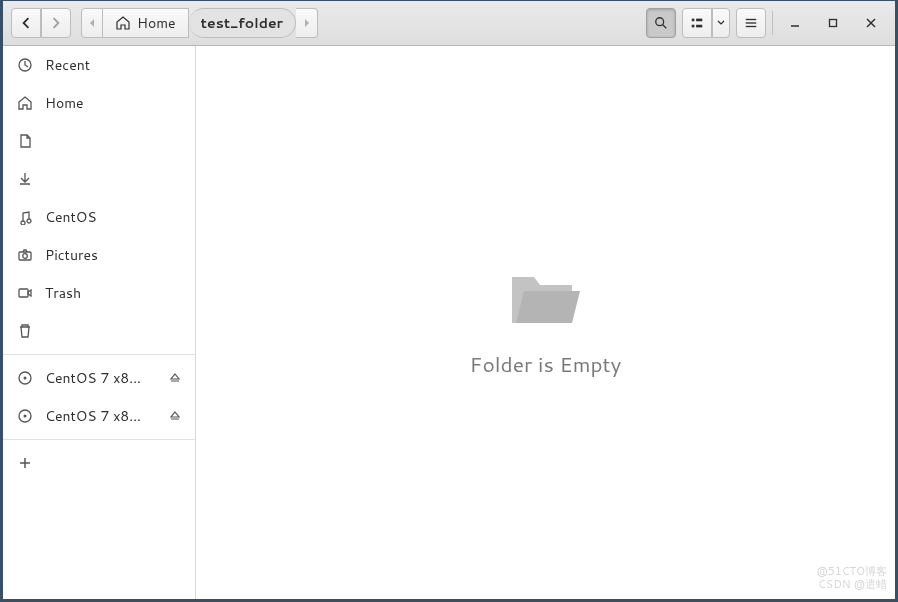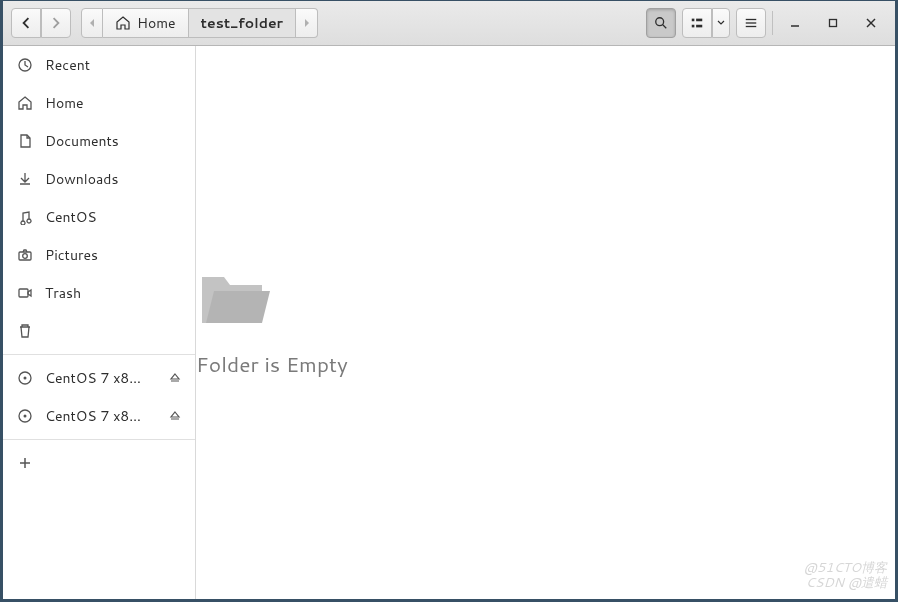--- a/index.html
+++ b/index.html
@@ -65,20 +65,21 @@
       font-size: 14px;
       color: #2e2e2e;
       background: linear-gradient(#fafafa, #ededed);
       gap: 6px;
     }
     .pathbar .seg.first { border-radius: 4px 0 0 4px; }
     .pathbar .seg.last { border-radius: 0 4px 4px 0; }
     .pathbar .seg.current {
       font-weight: 600;
       background: #e3e3e3;
+      border-radius: 15px;
     }
     .pathbar .seg + .seg { border-left: none; }
     .pathbar .arrow-btn {
       width: 22px;
       padding: 0;
       justify-content: center;
       color: #888;
     }
     .toolbar .right {
       display: flex;
@@ -129,43 +130,42 @@
       background: #e0e0e0;
       margin: 4px 0;
     }
     .sidebar .eject {
       color: #555;
     }
     .content {
       flex: 1;
       display: flex;
       flex-direction: column;
-      align-items: flex-start;
+      align-items: center;
       justify-content: center;
       color: #888;
       position: relative;
     }
     .content .folder-ic {
       color: #bfbfbf;
       margin-bottom: 18px;
     }
     .content .empty-text {
       font-size: 21px;
       color: #7a7a7a;
     }
     .watermark {
       position: absolute;
       right: 8px;
       bottom: 8px;
-      font-size: 13px;
+      font-size: 11px;
       color: #bbb;
       text-align: right;
       line-height: 1.2;
       opacity: 0.6;
-      font-style: italic;
     }
     svg { display: block; }
     .icon { width: 16px; height: 16px; color: #555; flex-shrink:0; }
   </style>
 </head>
 <body>
 
 <div class="toolbar">
   <div class="joined">
     <div class="btn" title="Back">
@@ -265,27 +265,25 @@
       <svg class="icon" viewBox="0 0 16 16">
           <path d="M8 2 L14 7 L14 14 L10 14 L10 10 L6 10 L6 14 L2 14 L2 7 Z" fill="none" stroke="currentColor" stroke-width="1.3"></path>
         </svg>
       <span class="txt">Home</span>
     </div>
     <div class="item">
       <svg class="icon" viewBox="0 0 16 16">
           <path d="M4 2 L10 2 L13 5 L13 14 L4 14 Z" fill="none" stroke="currentColor" stroke-width="1.3"></path>
           <path d="M10 2 L10 5 L13 5" fill="none" stroke="currentColor" stroke-width="1.3"></path>
         </svg>
-      <span class="txt">Documents</span>
     </div>
     <div class="item">
       <svg class="icon" viewBox="0 0 16 16">
           <path d="M8 2 L8 10 M4 7 L8 11 L12 7 M3 13 L13 13" stroke="currentColor" stroke-width="1.3" fill="none"></path>
         </svg>
-      <span class="txt">Downloads</span>
     </div>
     <div class="item">
       <svg class="icon" viewBox="0 0 16 16">
           <path d="M6 12 a2 2 0 1 1 -0.01 0 M12 10 a2 2 0 1 1 -0.01 0 M6 12 L6 4 L12 3 L12 10" fill="none" stroke="currentColor" stroke-width="1.3"></path>
         </svg>
       <span class="txt">CentOS</span>
     </div>
     <div class="item">
       <svg class="icon" viewBox="0 0 16 16">
           <rect x="2" y="5" width="12" height="8" rx="1" fill="none" stroke="currentColor" stroke-width="1.3"></rect>

